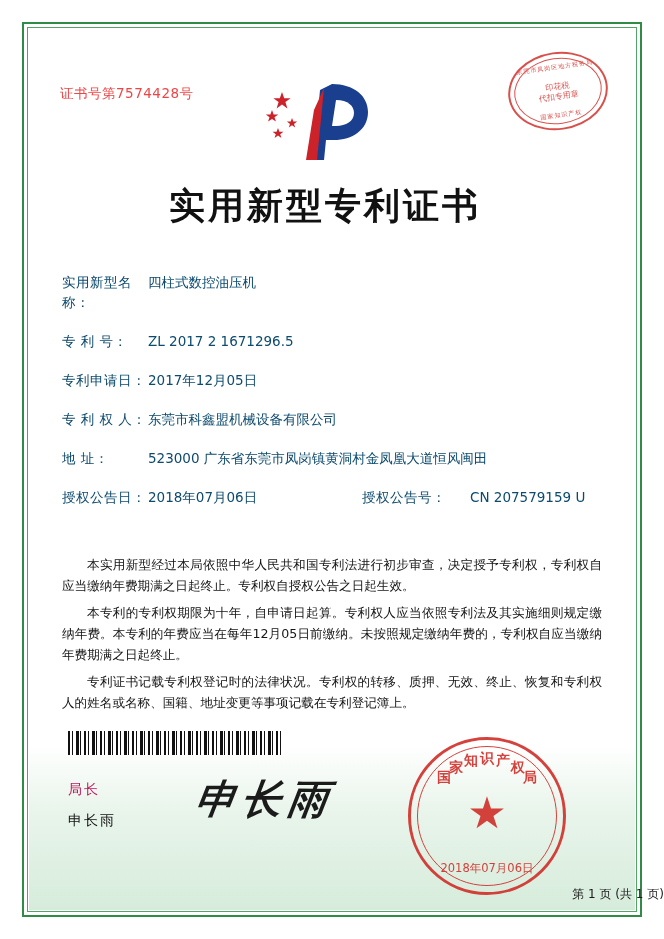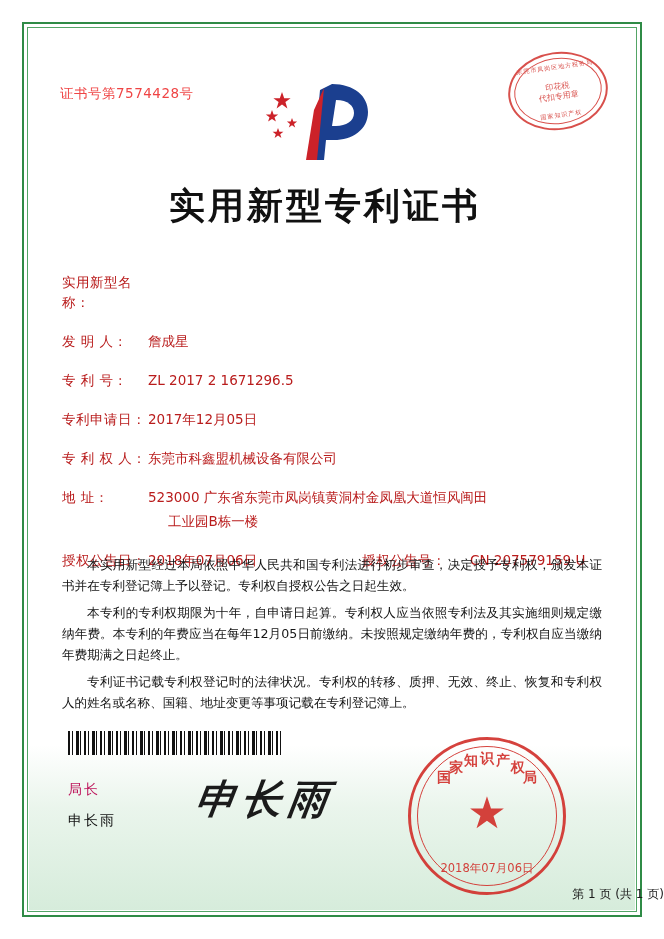--- a/index.html
+++ b/index.html
@@ -121,21 +121,21 @@
     letter-spacing: 3px;
     color: #111111;
   }
   
   .fields {
     position: absolute;
     left: 62px;
     top: 272px;
     width: 540px;
     font-size: 13.5px;
-    color: #b91c1c;
+    color: #0c4a6e;
   }
   .field-row {
     display: flex;
     align-items: flex-start;
     margin-bottom: 19px;
     line-height: 20px;
   }
   .field-label {
     width: 86px;
     flex: 0 0 86px;
@@ -319,65 +319,61 @@
         </g>
       </svg>
     </div>
 
     <div class="doc-title">实用新型专利证书</div>
 
     <div class="fields">
 
       <div class="field-row">
         <span class="field-label">实用新型名称：</span>
-      </div>
-
-      <div class="field-row">
-        <span class="field-label">发 明 人：</span>
-        <span class="field-value">詹成星</span>
-      </div>
+        <span class="field-value">四柱式数控油压机</span>
+      </div>
+
 
       <div class="field-row">
         <span class="field-label">专 利 号：</span>
         <span class="field-value">ZL 2017 2 1671296.5</span>
       </div>
 
       <div class="field-row">
         <span class="field-label">专利申请日：</span>
         <span class="field-value">2017年12月05日</span>
       </div>
 
       <div class="field-row">
         <span class="field-label">专 利 权 人：</span>
         <span class="field-value">东莞市科鑫盟机械设备有限公司</span>
       </div>
 
       <div class="field-row">
         <span class="field-label">地 址：</span>
         <span class="field-value">
           <span>523000 广东省东莞市凤岗镇黄洞村金凤凰大道恒风闽田</span>
-          <span class="line2">工业园B栋一楼</span>
         </span>
       </div>
 
       <div class="row-split">
         <span class="split-left">
           <span class="field-label">授权公告日：</span>
           <span class="field-value">2018年07月06日</span>
         </span>
         <span class="split-right">
           <span class="field-label">授权公告号：</span>
           <span class="field-value">CN 207579159 U</span>
         </span>
       </div>
 
     </div>
 
     <div class="body-text">
-      <p>本实用新型经过本局依照中华人民共和国专利法进行初步审查，决定授予专利权，颁发本证书并在专利登记簿上予以登记。专利权自授权公告之日起生效。</p>
+      <p>本实用新型经过本局依照中华人民共和国专利法进行初步审查，决定授予专利权，专利权自应当缴纳年费期满之日起终止。专利权自授权公告之日起生效。</p>
       <p>本专利的专利权期限为十年，自申请日起算。专利权人应当依照专利法及其实施细则规定缴纳年费。本专利的年费应当在每年12月05日前缴纳。未按照规定缴纳年费的，专利权自应当缴纳年费期满之日起终止。</p>
       <p>专利证书记载专利权登记时的法律状况。专利权的转移、质押、无效、终止、恢复和专利权人的姓名或名称、国籍、地址变更等事项记载在专利登记簿上。</p>
     </div>
 
     <div class="barcode"></div>
 
     <div class="sig-label">局长</div>
     <div class="sig-name">申长雨</div>
     <div class="sig-hand">申长雨</div>
 

